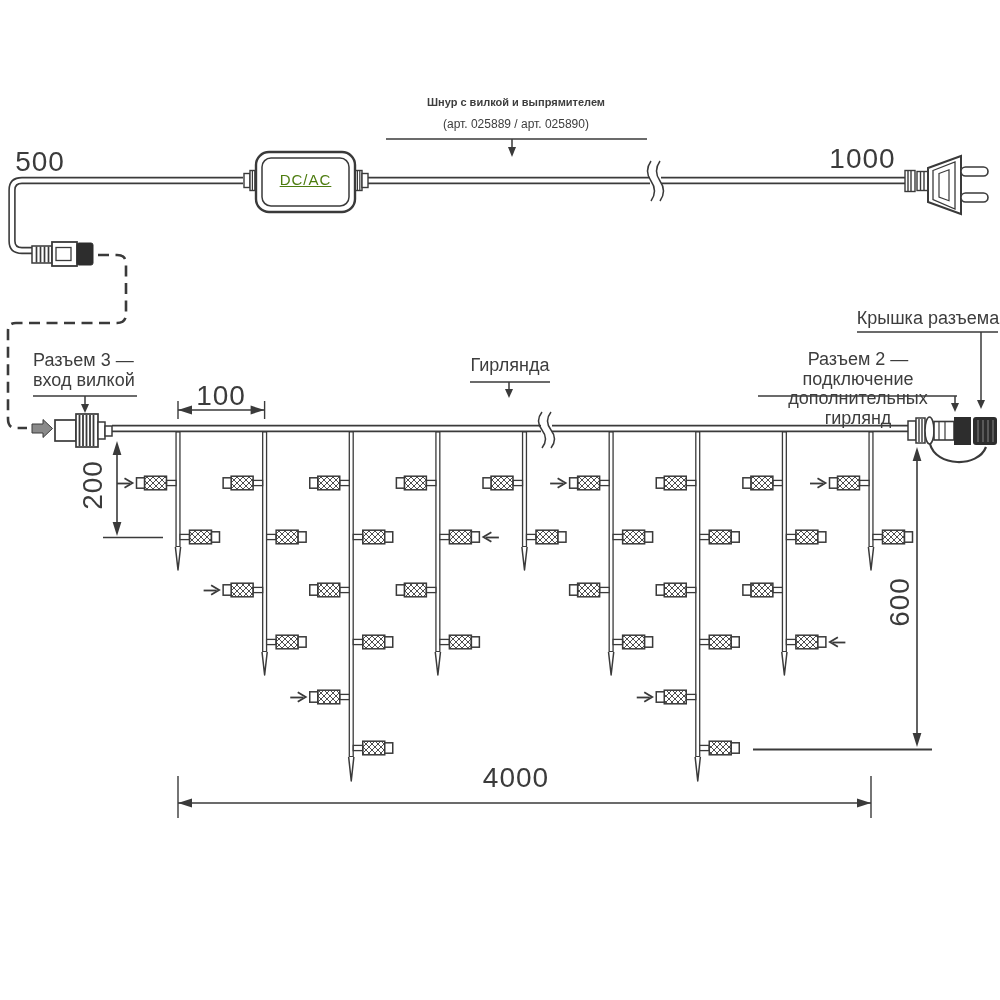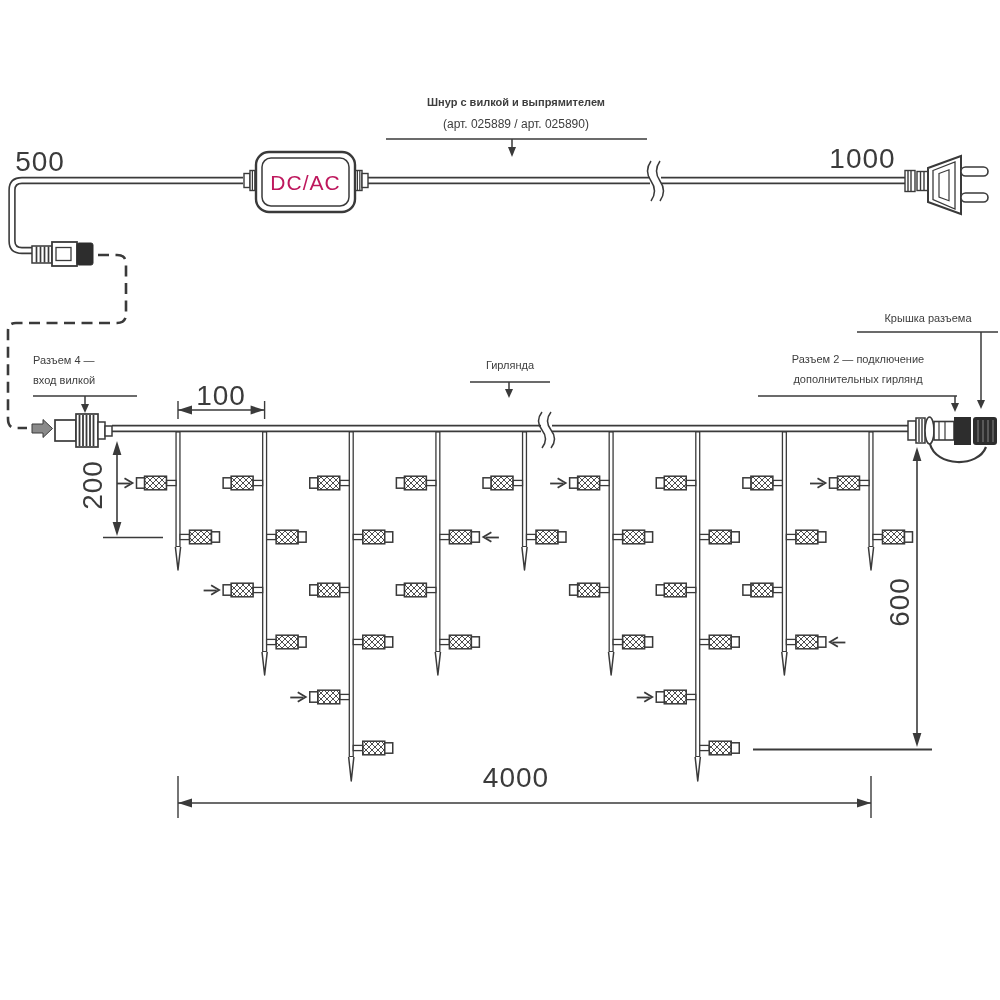--- a/index.html
+++ b/index.html
@@ -2,26 +2,26 @@
 <html><head>
 <meta charset="utf-8">
 <style>
   html,body{margin:0;padding:0;background:#fff;}
   .stage{position:relative;width:1000px;height:1000px;background:#fff;overflow:hidden;
          font-family:"Liberation Sans",sans-serif;color:#3d3d3d;}
   .stage svg{position:absolute;left:0;top:0;}
   .lbl{position:absolute;white-space:nowrap;}
   .dim{font-size:28px;letter-spacing:1px;color:#3b3b3b;}
   .ctr{text-align:center;white-space:normal;}
-  .small-lbl{font-size:11px;line-height:19.5px;}
+  .small-lbl{font-size:18px;line-height:19.5px;}
   .note{font-size:17.5px;line-height:23px;}
   .title{font-size:11px;font-weight:bold;}
   .subtitle{font-size:12px;}
   .rot{transform:rotate(-90deg);transform-origin:center center;}
-  .dcac{font-size:21px;letter-spacing:1px;color:#be185d;}
+  .dcac{font-size:15px;letter-spacing:1px;color:#4d7c0f;text-decoration:underline;}
 </style>
 </head>
 <body>
 
 <div class="stage">
 
 <svg id="diagram" width="1000" height="1000" viewBox="0 0 1000 1000">
   <defs>
     <pattern id="hatch" width="6" height="6" patternUnits="userSpaceOnUse">
       <path d="M0,6 L6,0 M-1,1 L1,-1 M5,7 L7,5 M0,0 L6,6 M-1,5 L1,7 M5,-1 L7,1" stroke="#3a3a3a" stroke-width="0.9" fill="none"></path>
@@ -401,21 +401,21 @@
   <div class="lbl dim ctr" style="left:8px;top:146px;width:64px;">500</div>
   <div class="lbl dim ctr" style="left:820px;top:143px;width:85px;">1000</div>
 
   <div class="lbl title ctr" style="left:366px;top:96px;width:300px;">Шнур с вилкой и выпрямителем</div>
   <div class="lbl subtitle ctr" style="left:366px;top:117px;width:300px;">(арт. 025889 / арт. 025890)</div>
 
   <div class="lbl dcac ctr" style="left:256px;top:171px;width:99px;">DC/AC</div>
 
 
   <div class="lbl small-lbl" style="left:33px;top:351px;">
-    <div>Разъем 4 —</div>
+    <div>Разъем 3 —</div>
     <div>вход вилкой</div>
   </div>
 
   <div class="lbl small-lbl ctr" style="left:460px;top:356px;width:100px;">Гирлянда</div>
 
   <div class="lbl small-lbl ctr" style="left:753px;top:350px;width:210px;">
     <div>Разъем 2 — подключение</div>
     <div>дополнительных гирлянд</div>
   </div>
 

